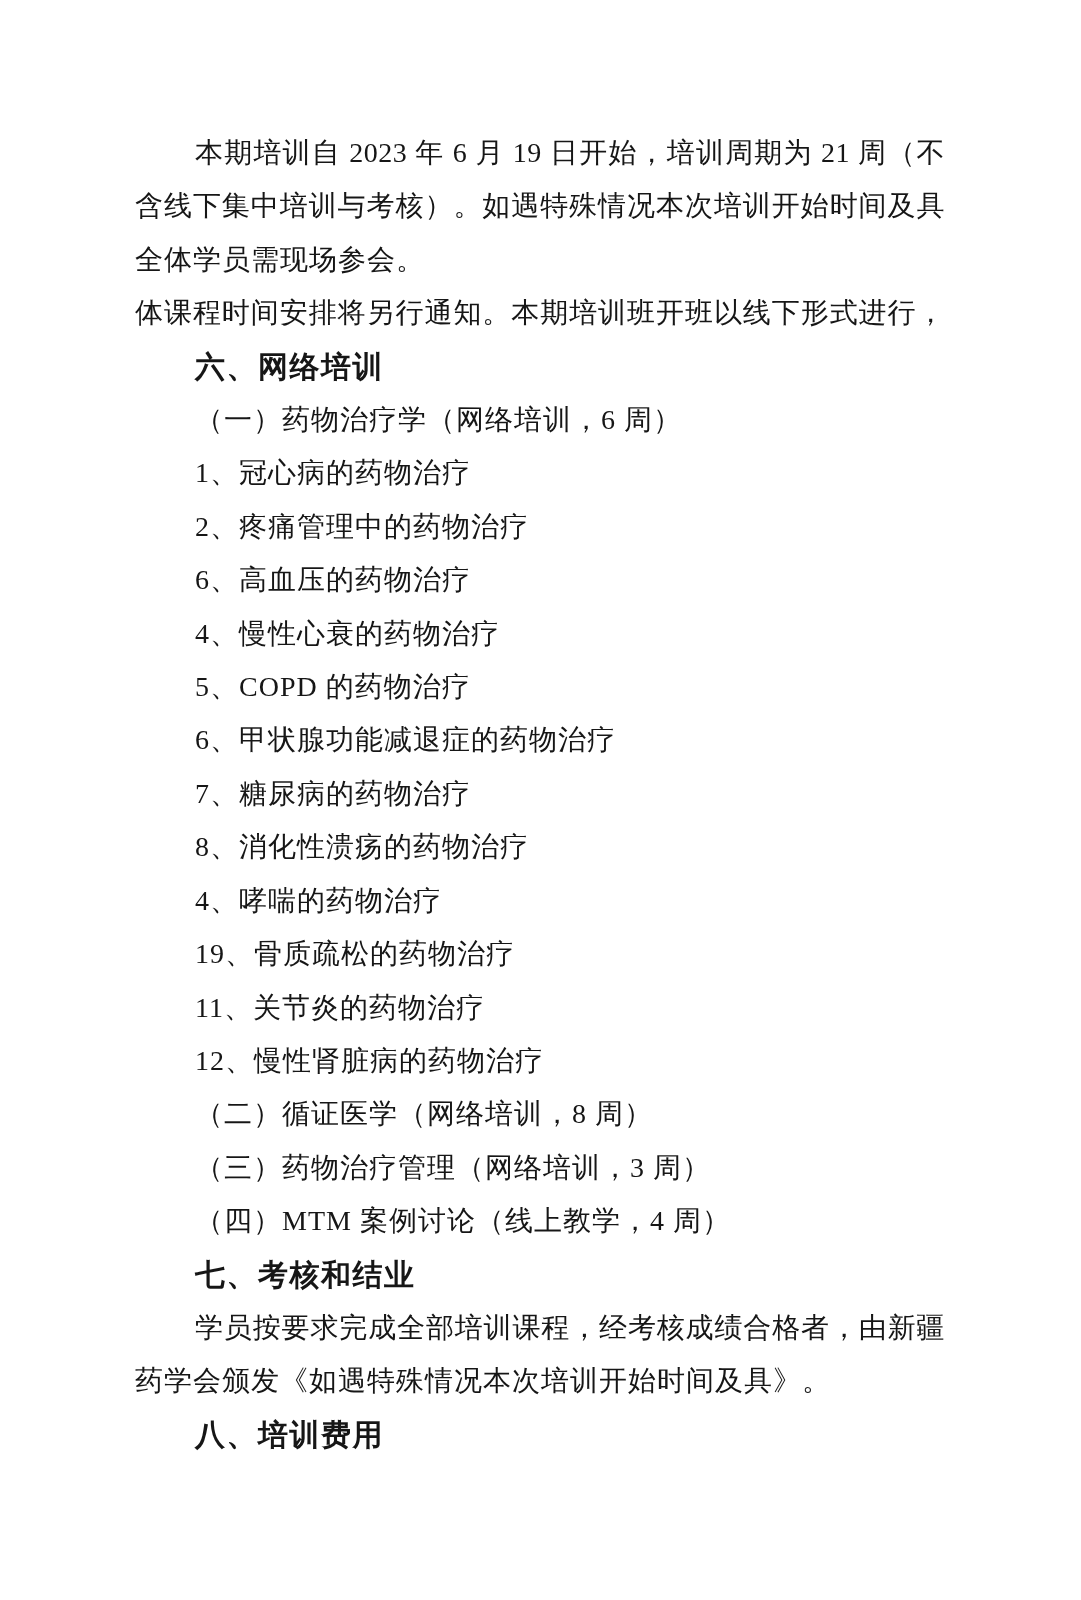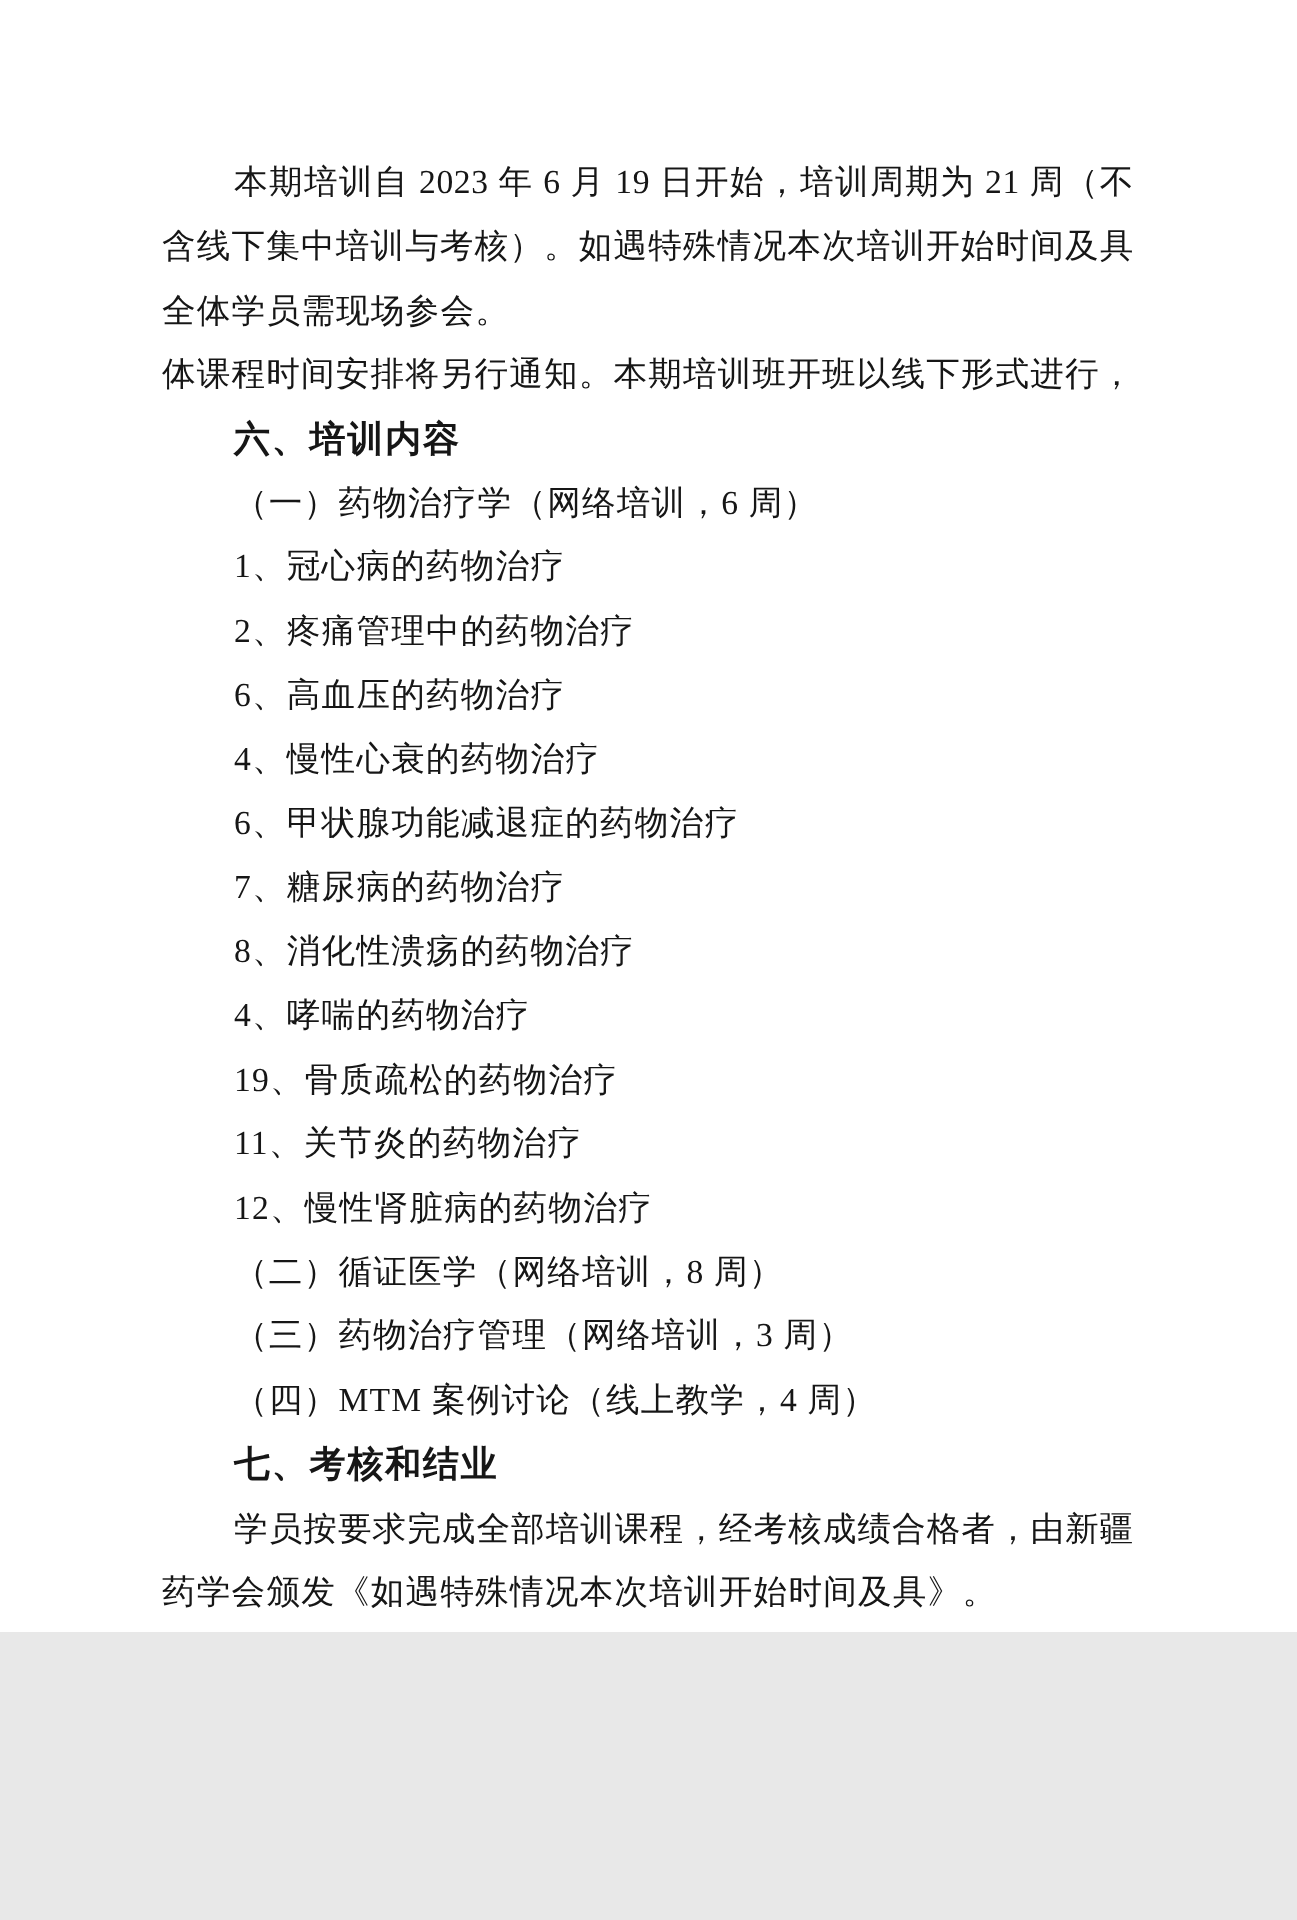--- a/index.html
+++ b/index.html
@@ -1,20 +1,20 @@
 <!DOCTYPE html>
 <html><head>
 <meta charset="utf-8">
 <style>
   * { margin: 0; padding: 0; box-sizing: border-box; }
   html, body { background: #e8e8e8; }
   .page {
     position: relative;
     width: 1081px;
-    height: 1360px;
+    height: 1600px;
     margin: 0 auto;
     background: #ffffff;
     color: #161616;
     font-family: "Liberation Serif", serif;
     overflow: hidden;
   }
   .content {
     padding: 126px 136px 0 135px; 
   }
   .row {
@@ -46,28 +46,29 @@
   <div class="content">
 
     <div>
       <div class="row jfull indent">本期培训自 2023 年 6 月 19 日开始，培训周期为 21 周（不</div>
       <div class="row jfull">含线下集中培训与考核）。如遇特殊情况本次培训开始时间及具</div>
       <div class="row">全体学员需现场参会。</div>
       <div class="row jfull">体课程时间安排将另行通知。本期培训班开班以线下形式进行，</div>
     </div>
 
     <div>
-      <div class="row heading hang">六、培训内容</div>
+      <div class="row heading hang">六、网络培训</div>
 
       <div class="row hang">（一）药物治疗学（网络培训，6 周）</div>
 
       <div class="row hang">1、冠心病的药物治疗</div>
       <div class="row hang">2、疼痛管理中的药物治疗</div>
       <div class="row hang">6、高血压的药物治疗</div>
       <div class="row hang">4、慢性心衰的药物治疗</div>
+      <div class="row hang">5、COPD 的药物治疗</div>
       <div class="row hang">6、甲状腺功能减退症的药物治疗</div>
       <div class="row hang">7、糖尿病的药物治疗</div>
       <div class="row hang">8、消化性溃疡的药物治疗</div>
       <div class="row hang">4、哮喘的药物治疗</div>
       <div class="row hang">19、骨质疏松的药物治疗</div>
       <div class="row hang">11、关节炎的药物治疗</div>
       <div class="row hang">12、慢性肾脏病的药物治疗</div>
 
       <div class="row hang">（二）循证医学（网络培训，8 周）</div>
       <div class="row hang">（三）药物治疗管理（网络培训，3 周）</div>

